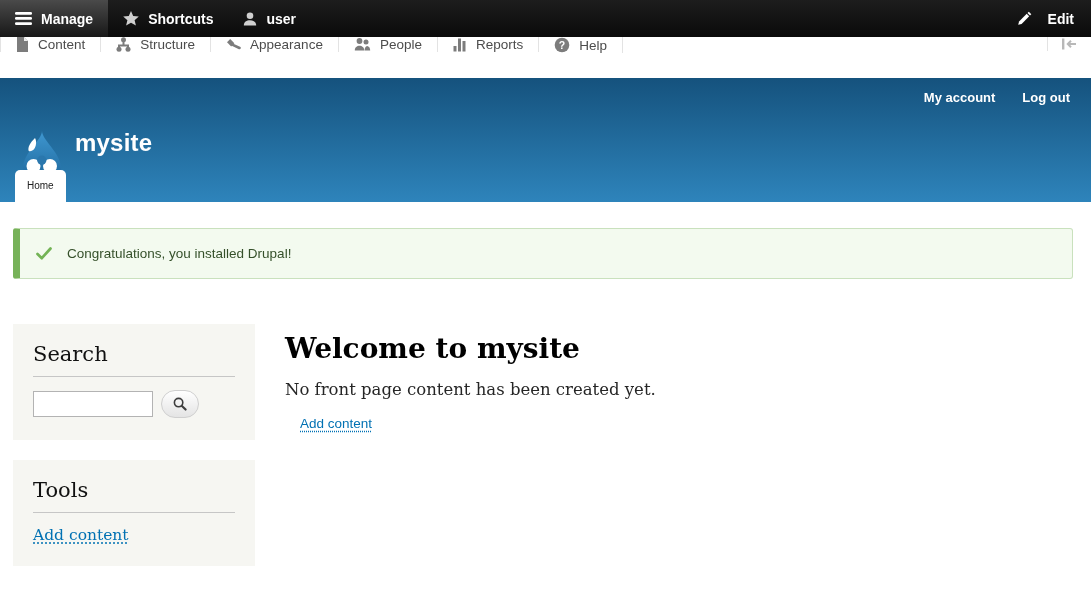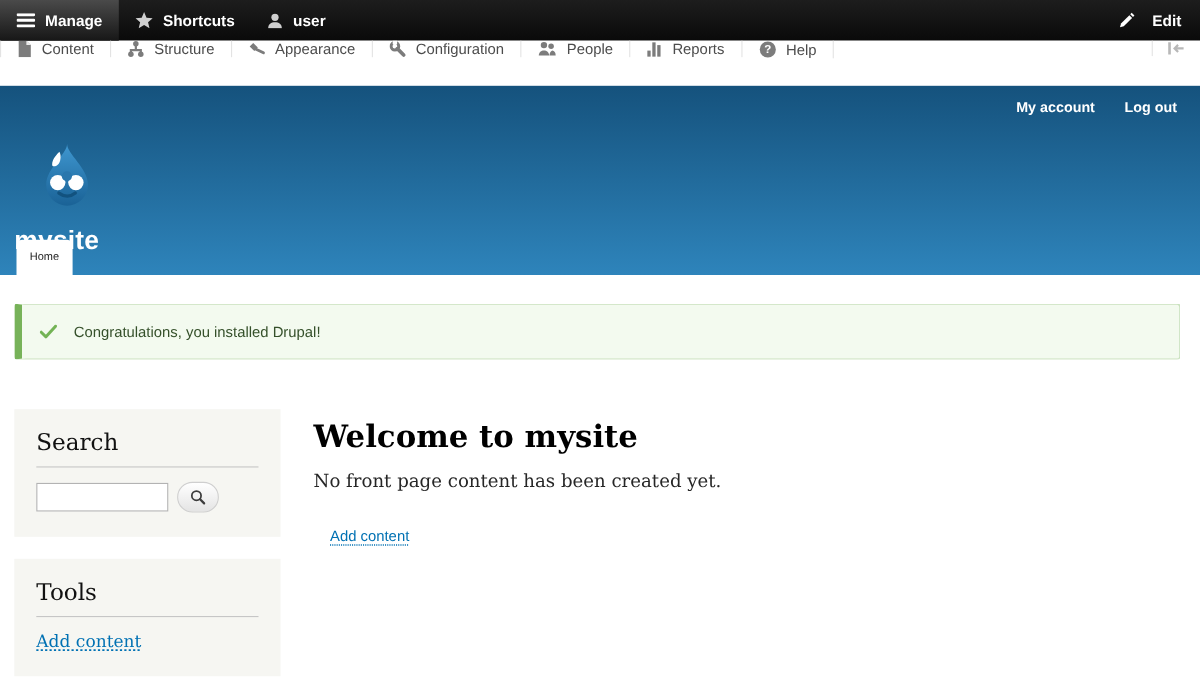--- a/index.html
+++ b/index.html
@@ -28,26 +28,26 @@
     white-space:nowrap;
   }
   .admintab:first-child { border-left:1px solid #e3e3e3; }
   .admintabs-right {
     margin-left:auto; display:flex; align-items:center;
     border-left:1px solid #e3e3e3; padding:0 13px; cursor:pointer;
   }
 
   
   .site-header {
-    height:172px; position:relative;
+    height:124px; position:relative;
     background:linear-gradient(180deg, #15527d 0%, #2e84bb 100%);
   }
   .secondary-menu { position:absolute; top:12px; right:21px; display:flex; gap:27px; }
   .secondary-menu a { color:#fff; font-size:13px; font-weight:bold; text-decoration:none; cursor:pointer; }
-  .branding { position:absolute; left:13px; top:51px; display:flex; align-items:flex-end; gap:17px;flex-direction:column; }
+  .branding { position:absolute; left:13px; top:51px; display:flex; align-items:flex-start; gap:4px; }
   .site-name { color:#fff; font-size:24px; font-weight:bold; letter-spacing:.2px; }
   .home-tab {
     position:absolute; left:15px; bottom:0; background:#fff; color:#212121;
     font-size:10px; padding:10px 12px 11px; border-radius:5px 5px 0 0; cursor:pointer;
   }
 
   
   .status-msg {
     margin:26px 18px 0 13px;
     background:#f3faef; border:1px solid #c9e1bd; border-left:7px solid #77b259;
@@ -78,21 +78,21 @@
     font-family:"DejaVu Serif", serif; font-size:15.5px; color:#0071b3;
     text-decoration:underline; text-decoration-style:dotted; text-underline-offset:3px; cursor:pointer;
   }
 
   .content-col { margin-left:30px; padding-right:20px; }
   .page-title {
     font-family:"DejaVu Serif", serif; font-size:28px; font-weight:bold; color:#000;
     margin:8px 0 0;
   }
   .empty-text {
-    font-family:"DejaVu Serif", serif; font-size:16.5px; color:#262626; margin:15px 0 16px;
+    font-family:"DejaVu Serif", serif; font-size:16.5px; color:#262626; margin:15px 0 0;
   }
   .add-content-link {
     display:inline-block; margin:17px 0 0 15px; font-size:13.5px; color:#0071b3;
     text-decoration:underline; text-decoration-style:dotted; text-underline-offset:3px; cursor:pointer;
   }
 
   .icon { display:inline-flex; align-items:center; justify-content:center; line-height:0; }
 </style>
 </head>
 <body>
@@ -169,30 +169,20 @@
     <span>Structure</span>
   </div>
   <div class="admintab">
     <span class="icon">
       <svg width="15" height="14" viewBox="0 0 15 14">
           <path fill="#7c7c7c" d="M1 4.2L4.2 1l4.2 4.2-3.2 3.2z"></path>
           <path d="M6.8 6.8L13.5 10" stroke="#7c7c7c" stroke-width="2.6" stroke-linecap="round"></path>
         </svg>
     </span>
     <span>Appearance</span>
-  </div>
-  <div class="admintab">
-    <span class="icon">
-      <svg width="15" height="15" viewBox="0 0 15 15">
-          <circle cx="5" cy="5" r="3.5" fill="none" stroke="#7c7c7c" stroke-width="2.7"></circle>
-          <rect x="3" y="-0.5" width="4" height="3.6" fill="#ffffff"></rect>
-          <path d="M7.2 7.2L13 13" stroke="#7c7c7c" stroke-width="3.3" stroke-linecap="round"></path>
-        </svg>
-    </span>
-    <span>Configuration</span>
   </div>
   <div class="admintab">
     <span class="icon">
       <svg width="17" height="15" viewBox="0 0 17 15">
           <g fill="#7c7c7c">
             <circle cx="5.5" cy="4" r="2.9"></circle>
             <path d="M.8 13.5c0-3.2 2.2-4.7 4.7-4.7s4.7 1.5 4.7 4.7z"></path>
             <circle cx="12" cy="5" r="2.5"></circle>
             <path d="M10.5 13.5c.2-2.4 1-4 2.6-4.5 1.8.3 3.1 1.8 3.1 4.5z"></path>
           </g>

